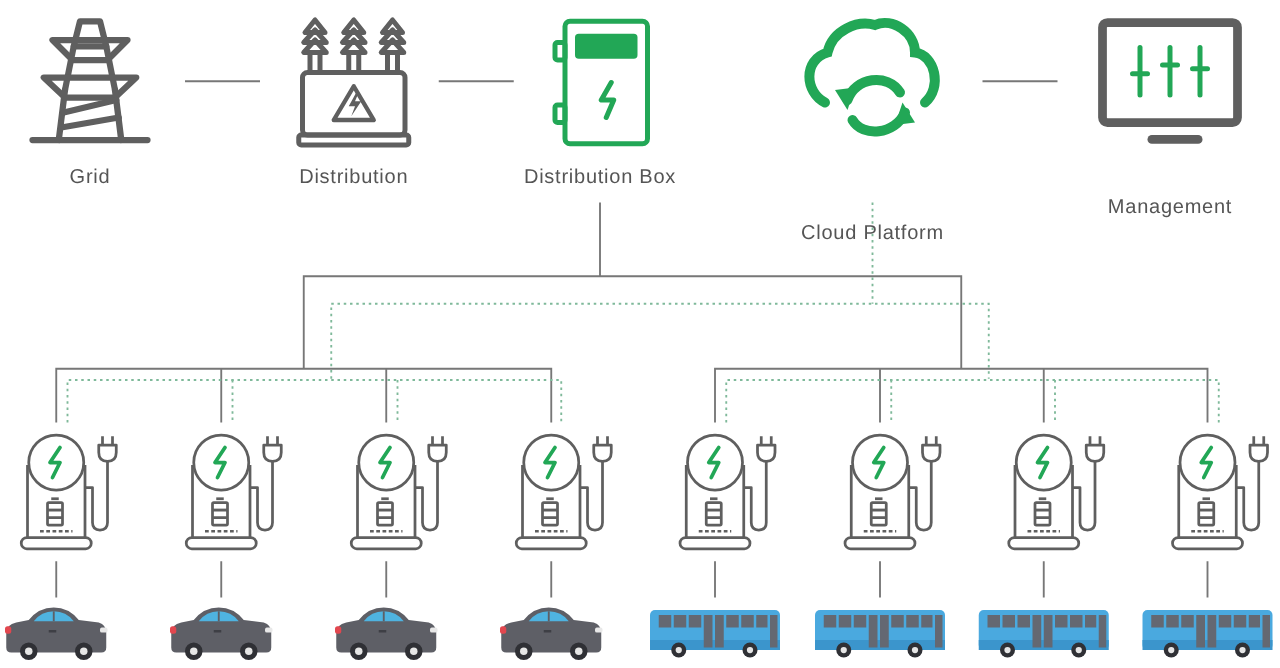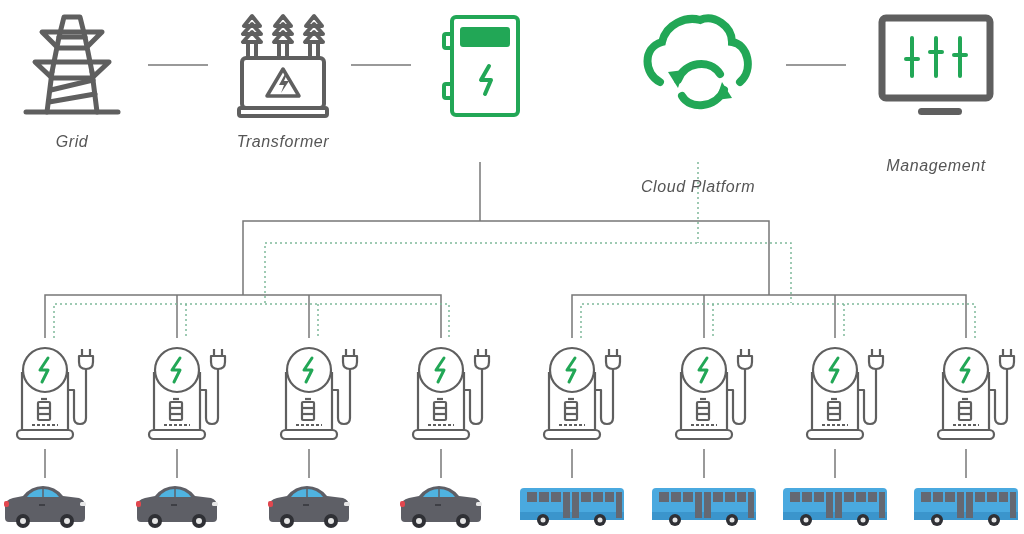--- a/index.html
+++ b/index.html
@@ -1,17 +1,17 @@
 <!DOCTYPE html>
 <html><head>
 <meta charset="utf-8">
 <style>
   html, body { margin: 0; padding: 0; background: #ffffff; }
   body { width: 1024px; height: 534px; position: relative; overflow: hidden; font-family: "Liberation Sans", "DejaVu Sans", sans-serif; }
-  #diagram { position: absolute; left: 0; top: 0; width: 1024px; height: 534px; font-style: italic; }
+  #diagram { position: absolute; left: 0; top: 0; width: 1024px; height: 534px; }
   .label { position: absolute; color: #555555; font-size: 16px; letter-spacing: 0.6px; text-align: center; line-height: 20px; white-space: nowrap; }
   .node { position: absolute; }
 </style>
 </head>
 <body>
 
 <div id="diagram">
   <svg id="lines" width="1024" height="534" style="position:absolute;left:0;top:0">
 
     <line x1="148" y1="65" x2="208" y2="65" stroke="#777" stroke-width="1.5"></line>
@@ -85,33 +85,34 @@
           <path d="M79,6 l-8,10 h16 z M79,14 l-9,10 h18 z M79,22 l-9,10 h18 z"></path>
           <rect x="75" y="32" width="8" height="16"></rect>
         </g>
         <rect x="7" y="48" width="82" height="50" rx="4"></rect>
         <rect x="4" y="98" width="88" height="8" rx="2"></rect>
         <path d="M48,59 l16,27 h-32 z" stroke-width="3.5"></path>
       </g>
       <path d="M50,64 l-6,11 h5 l-3,8 l8,-12 h-5 l3,-7 z" fill="#5f5f5f"></path>
     </svg>
   </div>
-  <div class="label" style="left:213px;top:132px;width:140px;">Transformer</div>
+  <div class="label" style="left:213px;top:132px;width:140px;">Distribution</div>
 
   <div class="node" style="left:441px;top:14px;width:80px;height:104px;">
     <svg width="80" height="104" viewBox="0 0 80 104">
       <g stroke="#22a756" stroke-width="4" fill="none" stroke-linejoin="round">
         <rect x="11" y="3" width="66" height="98" rx="4"></rect>
         <rect x="3" y="20" width="8" height="14" rx="2"></rect>
         <rect x="3" y="70" width="8" height="14" rx="2"></rect>
       </g>
       <rect x="19" y="13" width="50" height="20" rx="3" fill="#22a756"></rect>
       <path d="M48,52 l-8,14 h10 l-6,14" stroke="#22a756" stroke-width="4" fill="none" stroke-linecap="round" stroke-linejoin="round"></path>
     </svg>
   </div>
+  <div class="label" style="left:400px;top:132px;width:160px;">Distribution Box</div>
 
   <div class="node" style="left:640px;top:12px;width:116px;height:106px;">
     <svg width="116" height="106" viewBox="0 0 116 106">
       <g stroke="#22a756" stroke-width="8" fill="none" stroke-linecap="round">
         <path d="M20,70 C4,62 2,36 22,30 C26,12 46,4 60,8 C74,2 92,14 92,30 C108,32 114,58 100,70"></path>
         <path d="M38,68 C44,50 70,46 80,62"></path>
         <path d="M84,78 C76,96 50,98 42,84"></path>
       </g>
       <path d="M28,60 l16,-2 l-6,18 z" fill="#22a756"></path>
       <path d="M92,86 l-16,2 l6,-18 z" fill="#22a756"></path>

